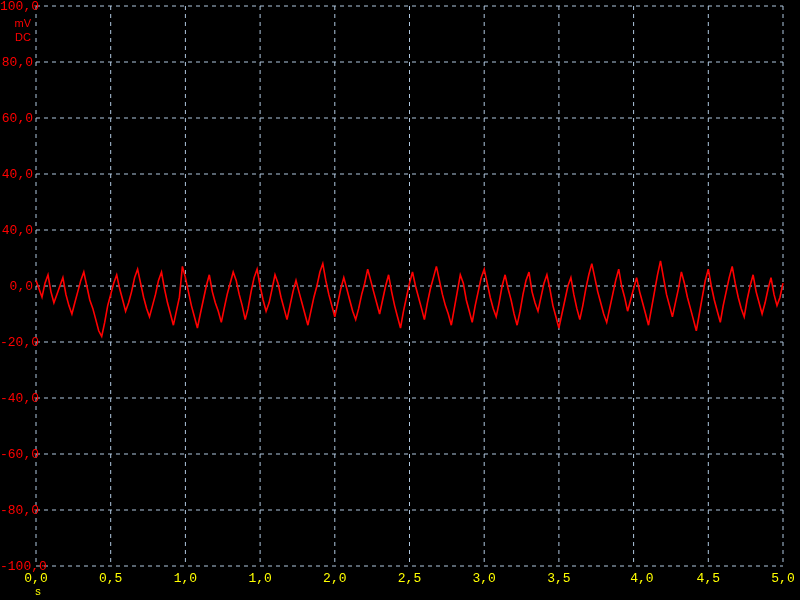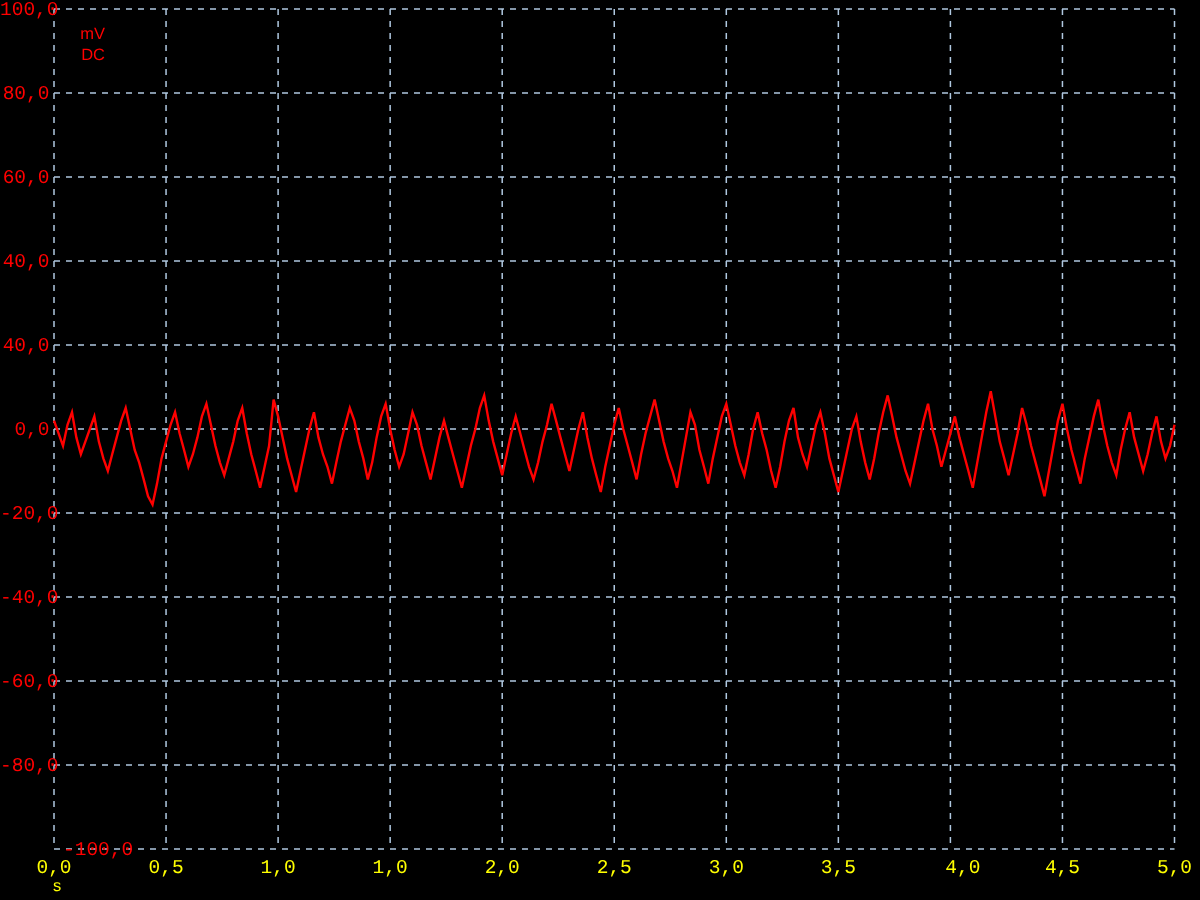--- a/index.html
+++ b/index.html
@@ -4,21 +4,21 @@
 <style>
   html,body{margin:0;padding:0;background:#000;}
   #screen{
     position:relative;width:800px;height:600px;background:#000;overflow:hidden;
     font-family:"Liberation Sans","DejaVu Sans",sans-serif;
   }
   #plot-svg{position:absolute;left:0;top:0;width:800px;height:600px;}
   .tick-label{position:absolute;font-size:13px;line-height:13px;white-space:pre;font-family:Liberation Mono, monospace;}
   .y-tick{width:33px;text-align:right;color:#ff0000;}
   .x-tick{width:40px;text-align:center;color:#ffff00;}
-  .unit-label{position:absolute;font-size:11px;line-height:13px;color:#ff0000;width:31px;text-align:right;padding-left:39px;}
+  .unit-label{position:absolute;font-size:11px;line-height:13px;color:#ff0000;width:31px;text-align:right;}
   #x-unit{position:absolute;font-size:11px;color:#ffff00;width:36px;text-align:center;}
   #footer{position:absolute;font-size:12px;color:#ffff00;white-space:pre;transform:translateX(-50%);}
 </style>
 </head>
 <body>
 
 <div id="screen">
   <svg id="plot-svg" xmlns="http://www.w3.org/2000/svg">
       <line x1="36" y1="6" x2="783" y2="6" stroke="#b0c8e0" stroke-width="1" stroke-dasharray="4 4"></line>
       <line x1="36" y1="62" x2="783" y2="62" stroke="#b0c8e0" stroke-width="1" stroke-dasharray="4 4"></line>
@@ -55,21 +55,21 @@
       <div class="tick-label y-tick" style="left: 0px; top: 0px;">100,0</div>
       <div class="tick-label y-tick" style="left: 0px; top: 56px;">80,0</div>
       <div class="tick-label y-tick" style="left: 0px; top: 112px;">60,0</div>
       <div class="tick-label y-tick" style="left: 0px; top: 168px;">40,0</div>
       <div class="tick-label y-tick" style="left: 0px; top: 224px;">40,0</div>
       <div class="tick-label y-tick" style="left: 0px; top: 280px;">0,0</div>
       <div class="tick-label y-tick" style="left: 0px; top: 336px;">-20,0</div>
       <div class="tick-label y-tick" style="left: 0px; top: 392px;">-40,0</div>
       <div class="tick-label y-tick" style="left: 0px; top: 448px;">-60,0</div>
       <div class="tick-label y-tick" style="left: 0px; top: 504px;">-80,0</div>
-      <div class="tick-label y-tick" style="left: 16px; top: 560px; padding-left: 26px;">-100,0</div>
+      <div class="tick-label y-tick" style="left: 0px; top: 560px;">-100,0</div>
       <div class="tick-label x-tick" style="left: 16px; top: 572px;">0,0</div>
       <div class="tick-label x-tick" style="left: 90.7px; top: 572px;">0,5</div>
       <div class="tick-label x-tick" style="left: 165.4px; top: 572px;">1,0</div>
       <div class="tick-label x-tick" style="left: 240.1px; top: 572px;">1,0</div>
       <div class="tick-label x-tick" style="left: 314.8px; top: 572px;">2,0</div>
       <div class="tick-label x-tick" style="left: 389.5px; top: 572px;">2,5</div>
       <div class="tick-label x-tick" style="left: 464.2px; top: 572px; text-align: center;">3,0</div>
       <div class="tick-label x-tick" style="left: 538.9px; top: 572px;">3,5</div>
       <div class="tick-label x-tick" style="left: 613.6px; top: 572px; text-align: right;">4,0</div>
       <div class="tick-label x-tick" style="left: 688.3px; top: 572px;">4,5</div>

